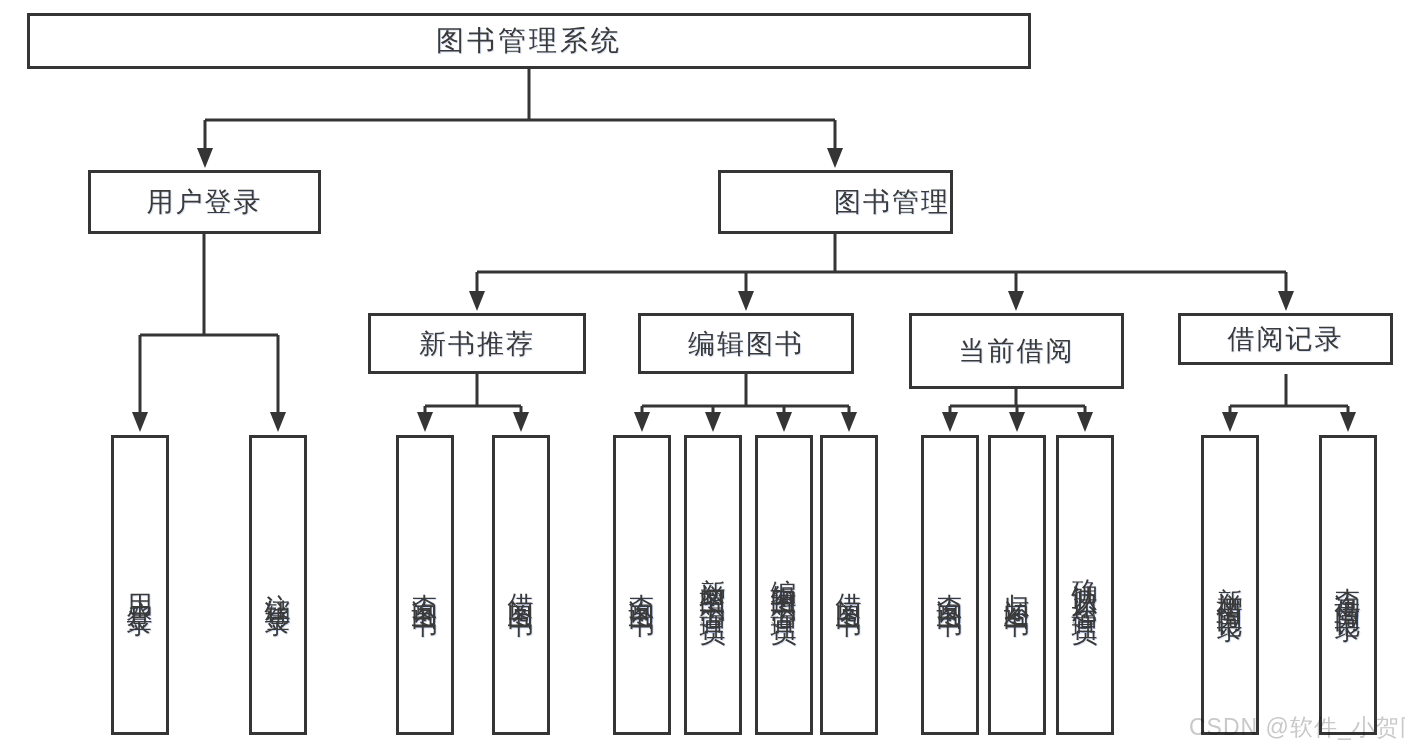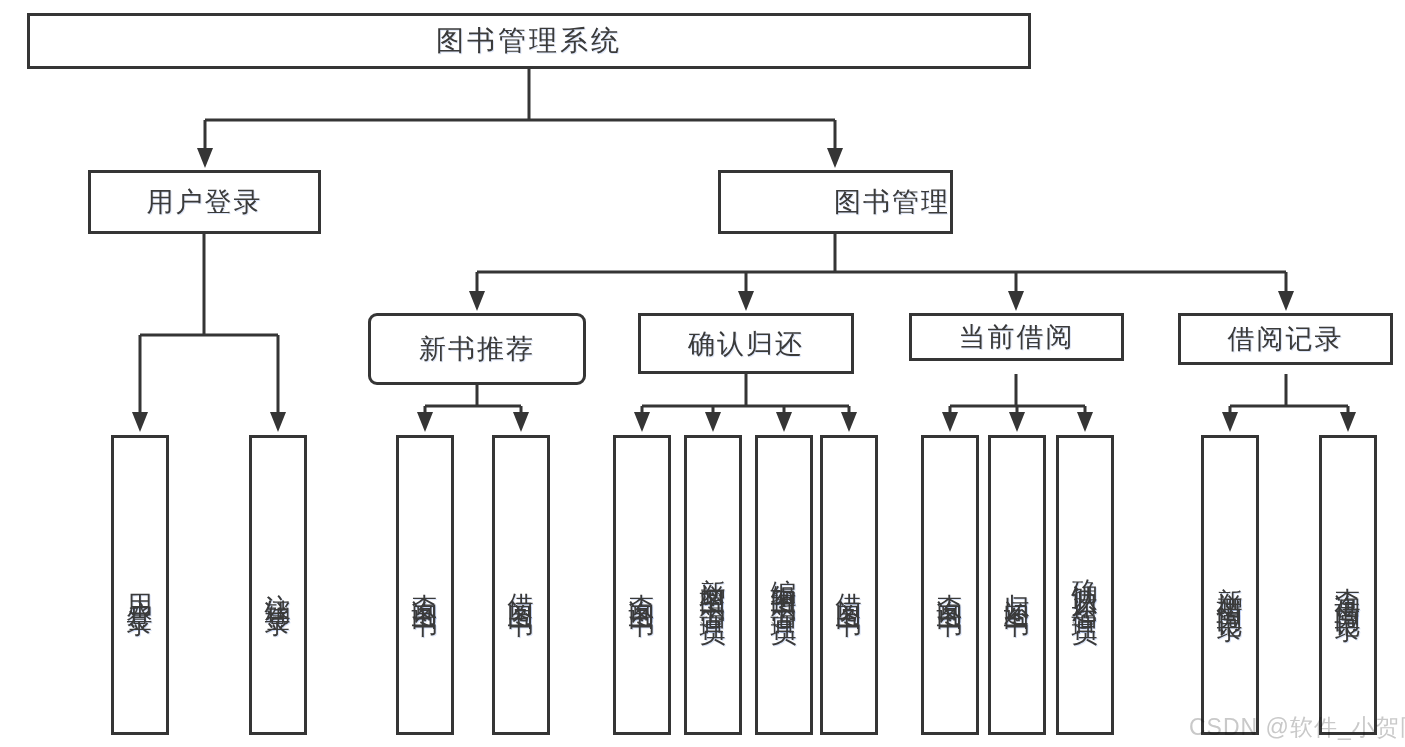--- a/index.html
+++ b/index.html
@@ -79,27 +79,27 @@
     <span>图书管理系统</span>
   </div>
 
   <div class="node h" style="left:82px;top:170px;width:233px;height:64px;">
     <span>用户登录</span>
   </div>
   <div class="node h" style="left:712px;top:170px;width:235px;height:64px;justify-content:flex-end;">
     <span>图书管理</span>
   </div>
 
-  <div class="node h" style="left:362px;top:313px;width:218px;height:72px;border-radius:9px;">
+  <div class="node h" style="left:362px;top:313px;width:218px;height:61px;">
     <span>新书推荐</span>
   </div>
   <div class="node h" style="left:632px;top:313px;width:216px;height:61px;">
-    <span>确认归还</span>
+    <span>编辑图书</span>
   </div>
-  <div class="node h" style="left:903px;top:313px;width:215px;height:48px;">
+  <div class="node h" style="left:903px;top:313px;width:215px;height:76px;">
     <span>当前借阅</span>
   </div>
   <div class="node h" style="left:1172px;top:313px;width:215px;height:52px;">
     <span>借阅记录</span>
   </div>
 
   <div class="node leaf" style="left:105px;top:435px;width:58px;height:300px;">
     <span>用户登录</span>
   </div>
   <div class="node leaf" style="left:243px;top:435px;width:58px;height:300px;">

